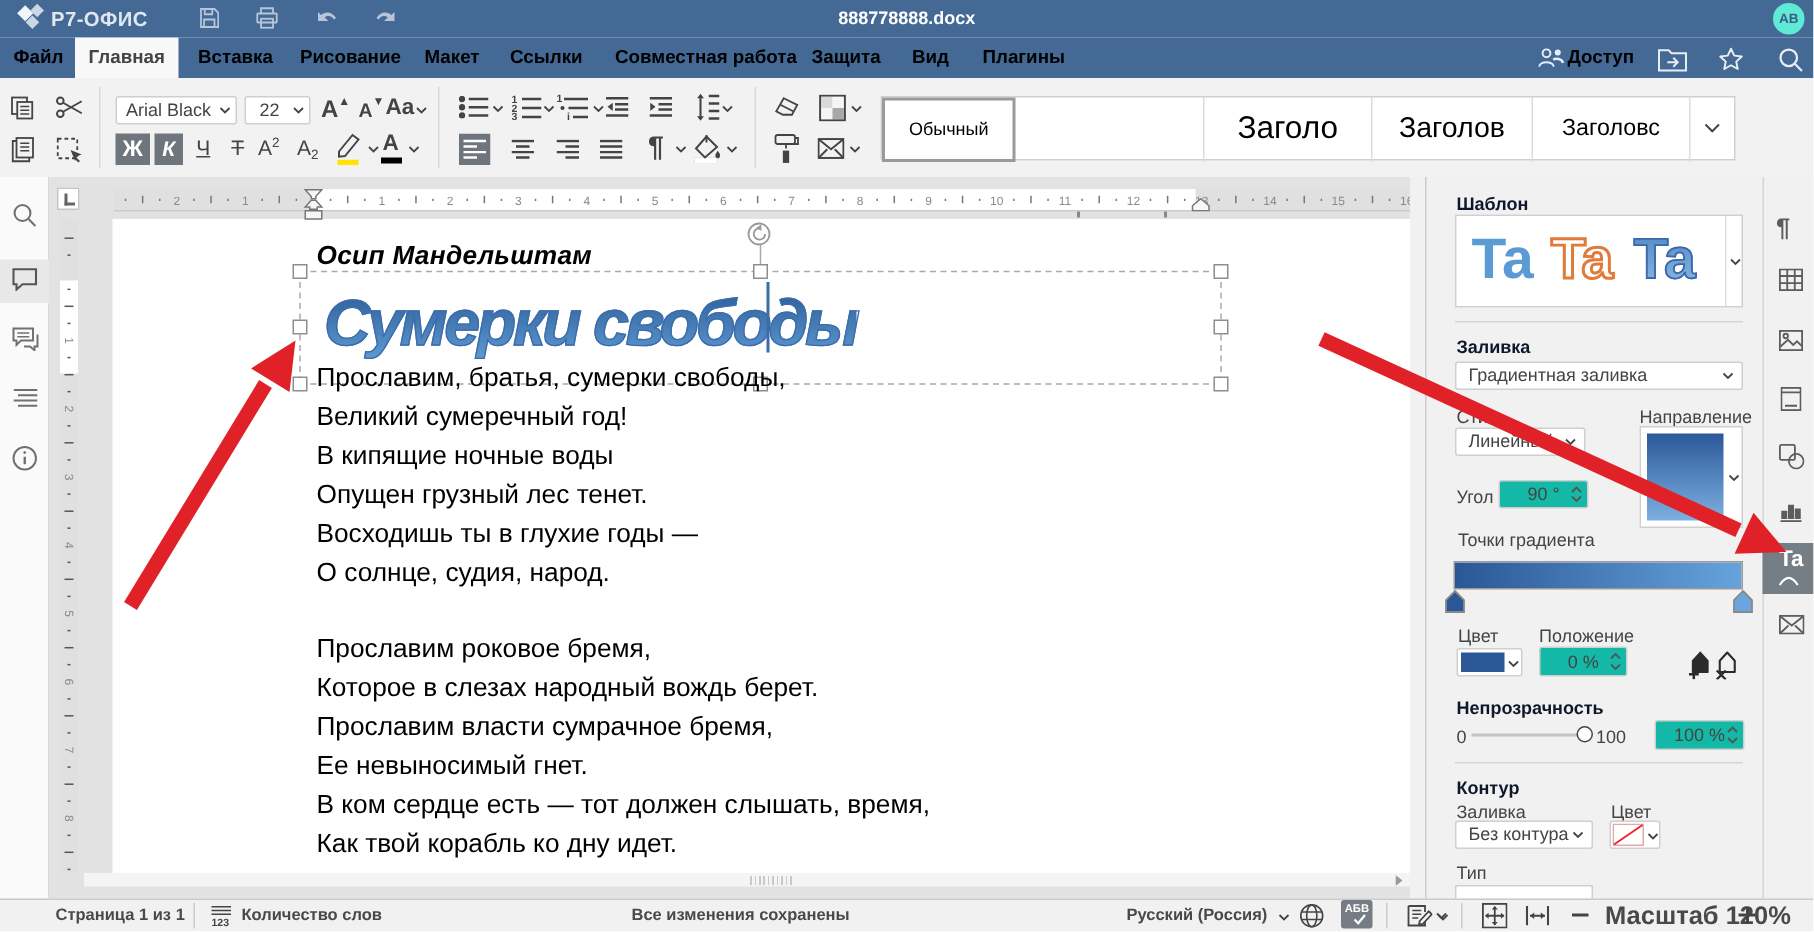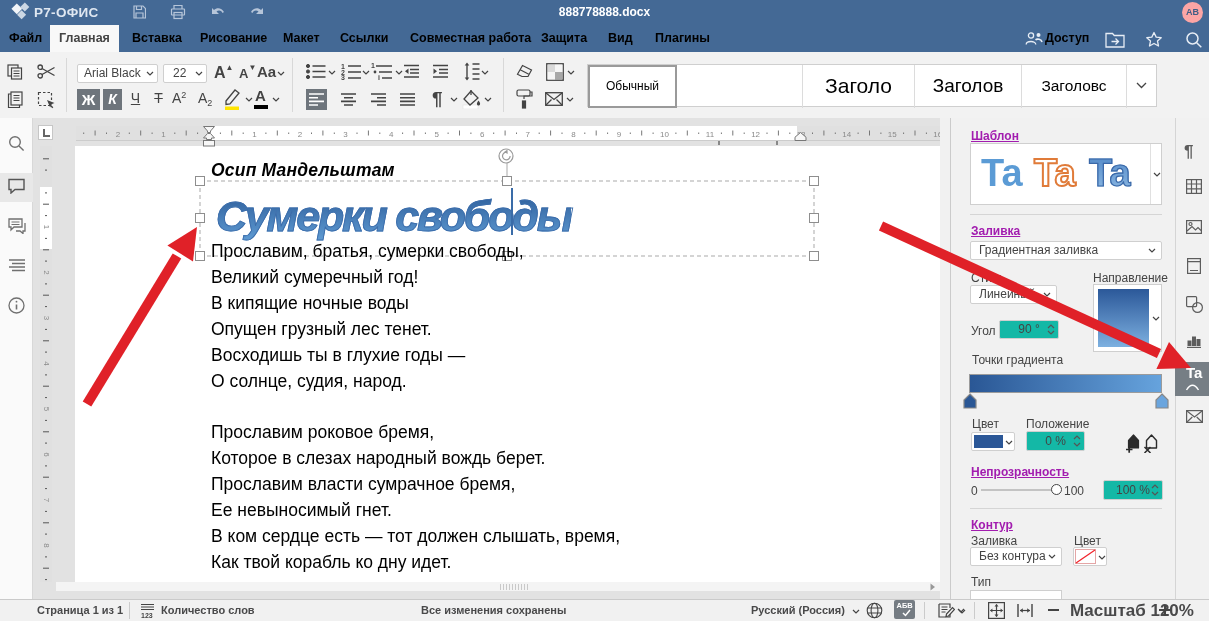--- a/index.html
+++ b/index.html
@@ -21,21 +21,21 @@
   #lsidebar { left:0; top:118px; width:33px; height:481px; background:#fafafa; border-right:1px solid #d8d8d8; }
   #docarea { left:33px; top:118px; width:907px; height:481px; background:#e2e2e2; overflow:hidden; }
   #page { position:absolute; left:42px; top:28px; width:866px; height:436px; background:#fff; }
   #rpanel { left:950px; top:118px; width:225px; height:481px; background:#f1f1f1; border-left:1px solid #cbcbcb; }
   #ribar { left:1175px; top:118px; width:34px; height:481px; background:#f1f1f1; border-left:1px solid #d5d5d5; }
   #vscroll { left:940px; top:118px; width:10px; height:481px; background:#f1f1f1; }
   
   #statusbar { left:0; top:599px; width:1209px; height:22px; background:#f1f1f1; border-top:1px solid #cacaca; font-size:11px; color:#49494a; }
   .sb { position:absolute; top:0; height:21px; line-height:21px; font-weight:700; }
   .lbl { position:absolute; font-size:12px; color:#444; white-space:nowrap; }
-  .blbl { position:absolute; font-size:12px; font-weight:700; color:#a21caf; white-space:nowrap;text-decoration:underline; }
+  .blbl { position:absolute; font-size:12px; font-weight:700; color:#0f172a; white-space:nowrap; }
   .hr { position:absolute; height:1px; background:#d5d5d5; }
   .spin { position:absolute; background:#14b8a6; border:1px solid #cfcfcf; border-radius:2px; font-size:12px; color:#444; text-align:center; }
 </style>
 </head>
 <body>
 <div class="abs" id="titlebar">
   <svg class="abs" style="left:11px;top:2px" width="22" height="20" viewBox="0 0 22 20">
     <rect x="2" y="3" width="7.6" height="7.6" transform="rotate(45 5.8 6.8)" fill="#f2f5f9"></rect>
     <rect x="10.6" y="1.8" width="6.4" height="6.4" transform="rotate(45 13.8 5)" fill="#ccd7e4"></rect>
     <rect x="7.4" y="9.6" width="6.4" height="6.4" transform="rotate(45 10.6 12.8)" fill="#ccd7e4"></rect>
@@ -51,21 +51,21 @@
       <rect x="1.5" y="5" width="13" height="6" rx="0.5"></rect>
       <rect x="4" y="8.5" height="6" width="8"></rect>
   </svg>
   <svg class="abs" style="left:250px;top:6px" width="14" height="10" viewBox="0 0 14 10">
     <path d="M1 6 C3 2, 8 1, 11 4 L13 2 V8 H6 L8.5 5.6 C6.5 3.8, 3.5 4.5, 2.5 7 Z" fill="#b6c5d9"></path>
   </svg>
   <svg class="abs" style="left:211px;top:6px" width="14" height="10" viewBox="0 0 14 10">
     <path d="M13 6 C11 2, 6 1, 3 4 L1 2 V8 H8 L5.5 5.6 C7.5 3.8, 10.5 4.5, 11.5 7 Z" fill="#b6c5d9"></path>
   </svg>
   <div class="abs" style="left:0;top:0;width:1209px;height:25px;line-height:25px;text-align:center;font-size:12px;font-weight:700;color:#fff">888778888.docx</div>
-  <div class="abs" style="left:1182px;top:2px;width:21px;height:21px;border-radius:50%;background:#fca5a5;color:#3f5d85;font-size:9px;font-weight:700;text-align:center;line-height:21px">AB</div>
+  <div class="abs" style="left:1182px;top:2px;width:21px;height:21px;border-radius:50%;background:#5eead4;color:#3f5d85;font-size:9px;font-weight:700;text-align:center;line-height:21px">AB</div>
 </div>
 <div class="abs" id="menubar">
   <div class="tab" style="left:9px">Файл</div>
   <div id="tab-active">Главная</div>
   <div class="tab" style="left:132px">Вставка</div>
   <div class="tab" style="left:200px">Рисование</div>
   <div class="tab" style="left:283px">Макет</div>
   <div class="tab" style="left:340px">Ссылки</div>
   <div class="tab" style="left:410px">Совместная работа</div>
   <div class="tab" style="left:541px">Защита</div>

